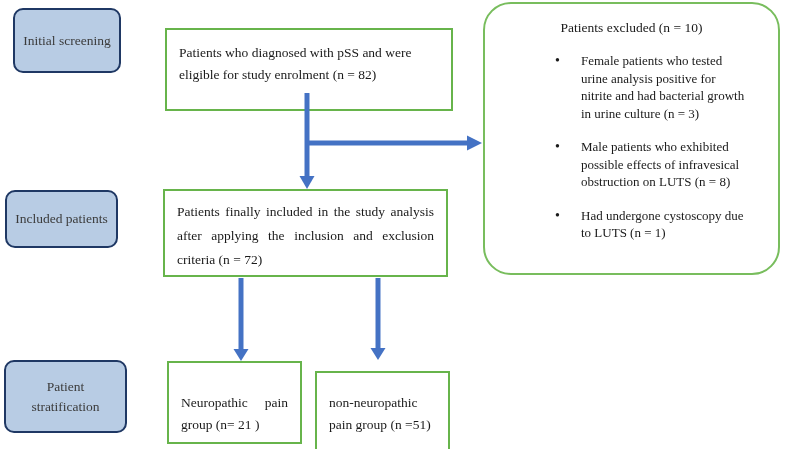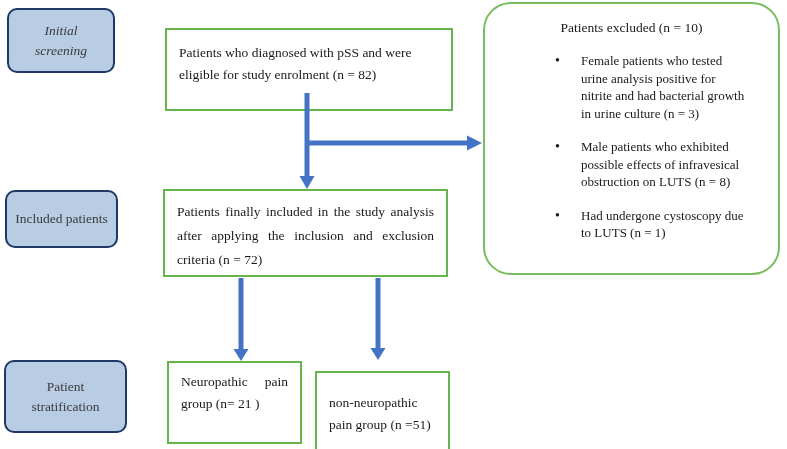--- a/index.html
+++ b/index.html
@@ -24,21 +24,21 @@
     display: flex;
     align-items: center;
     justify-content: center;
     text-align: center;
     font-size: 13.5px;
     line-height: 1.45;
     color: #3b3b3b;
     padding: 2px 8px;
     box-sizing: border-box;
   }
-  #stage-initial { left: 7px;  top: 8px;   width: 108px; height: 65px; font-style: italic; }
+  #stage-initial { left: 13px;  top: 8px;   width: 108px; height: 65px; }
   #stage-included { left: 5px; top: 190px; width: 113px; height: 58px; }
   #stage-strat   { left: 4px;  top: 360px; width: 123px; height: 73px; }
 
   
   .gbox {
     position: absolute;
     background: #ffffff;
     border: 2px solid #67b44b;
     box-sizing: border-box;
     font-size: 13.5px;
@@ -50,21 +50,21 @@
     line-height: 22px;
   }
   #box-included {
     left: 163px; top: 189px; width: 285px; height: 88px;
     padding: 9px 12px 11px 12px;
     line-height: 24px;
     text-align: justify;
   }
   #box-neuro {
     left: 167px; top: 361px; width: 135px; height: 83px;
-    padding: 8px 12px 0 12px;
+    padding: 29px 12px 0 12px;
     line-height: 22px;
     text-align: justify;
   }
   #box-nonneuro {
     left: 315px; top: 371px; width: 135px; height: 105px;
     padding: 19px 10px 0 12px;
     line-height: 22px;
   }
 
   

